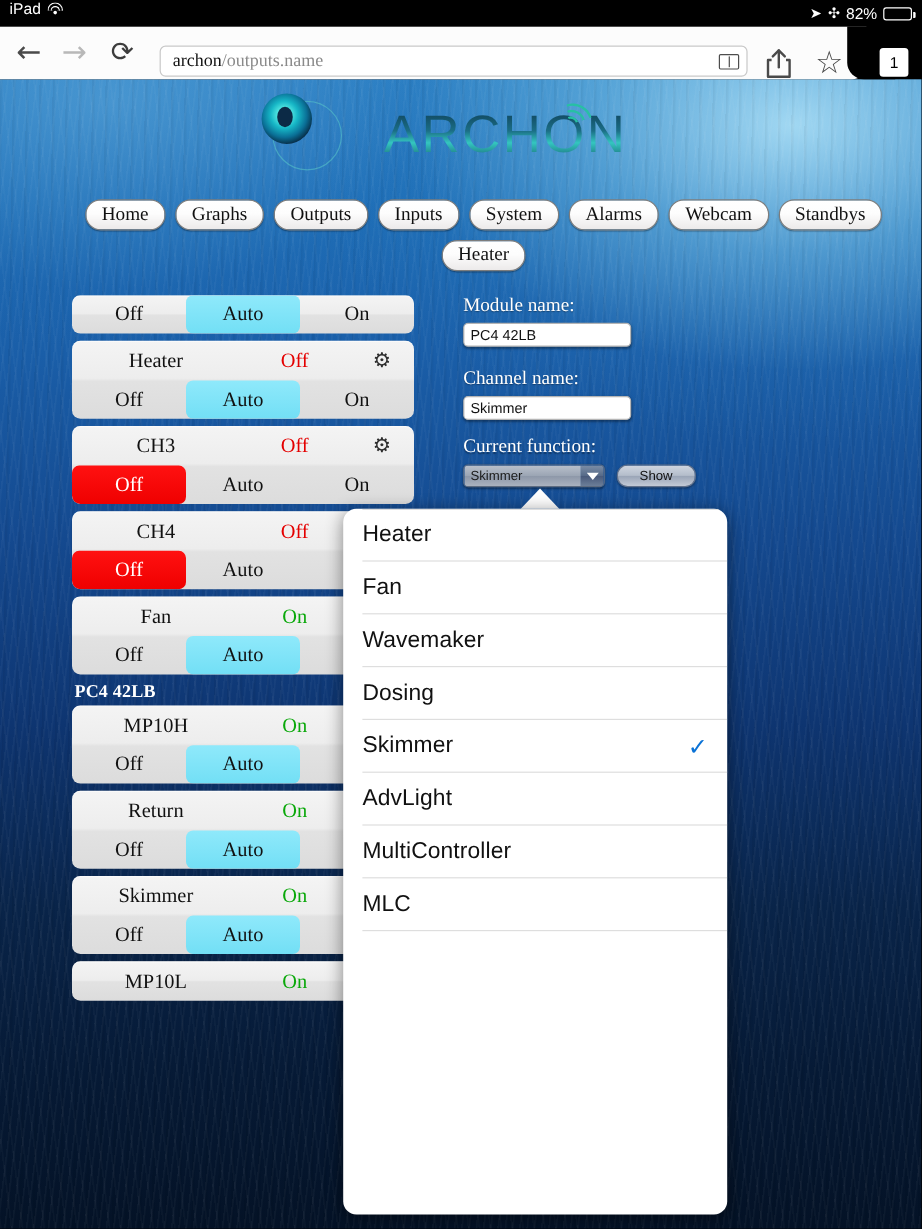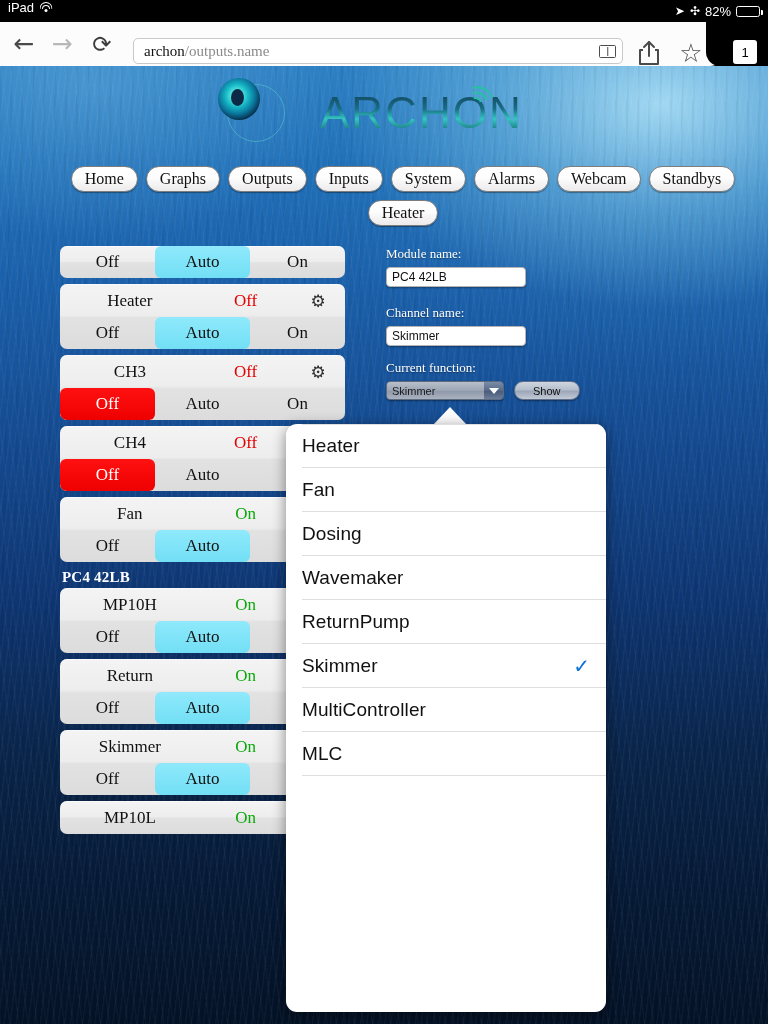--- a/index.html
+++ b/index.html
@@ -209,21 +209,21 @@
     background:linear-gradient(180deg,#8fe9fb 0%,#72dff5 100%);
   }
   .card-btns .b.sel-off {
     background:linear-gradient(180deg,#ff1111 0%,#ef0000 100%);
     color:#fff; border-radius:6px;
   }
 
   
   #form { position:absolute; left:386px; top:180px; width:330px; }
   .field-label {
-    font-family:"Liberation Serif", serif; font-size:13px; color:#ffffff;
+    font-family:"Liberation Serif", serif; font-size:16px; color:#ffffff;
     margin-bottom:5px; text-shadow:0 1px 1px rgba(0,0,0,.35);
   }
   .text-input {
     width:140px; height:20px;
     background:#ffffff; border:1px solid #b5b5b5; border-radius:4px;
     font-family:"Liberation Sans", sans-serif; font-size:12px; color:#111;
     padding:1px 5px;
     box-shadow:0 1px 2px rgba(0,0,0,.35);
     display:flex; align-items:center;
   }
@@ -486,33 +486,33 @@
   <div id="picker-arrow"></div>
   <div id="picker">
     <div class="plist">
         <div class="pitem">
           <span>Heater</span>
         </div>
         <div class="pitem">
           <span>Fan</span>
         </div>
         <div class="pitem">
+          <span>Wavemaker</span>
+        </div>
+        <div class="pitem">
           <span>Dosing</span>
-        </div>
-        <div class="pitem">
-          <span>Wavemaker</span>
-        </div>
-        <div class="pitem">
-          <span>ReturnPump</span>
         </div>
         <div class="pitem">
           <span>Skimmer</span>
           <span class="check">✓</span>
         </div>
         <div class="pitem">
+          <span>AdvLight</span>
+        </div>
+        <div class="pitem">
           <span>MultiController</span>
         </div>
         <div class="pitem">
           <span>MLC</span>
         </div>
       </div>
   </div>
 
 </div>
 

